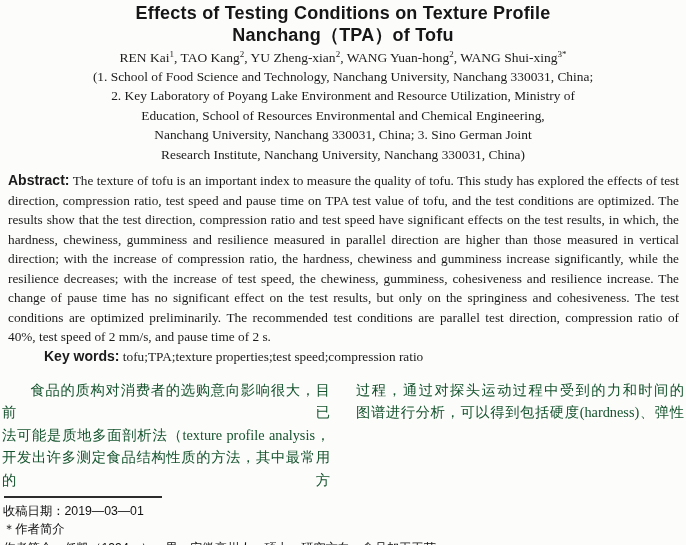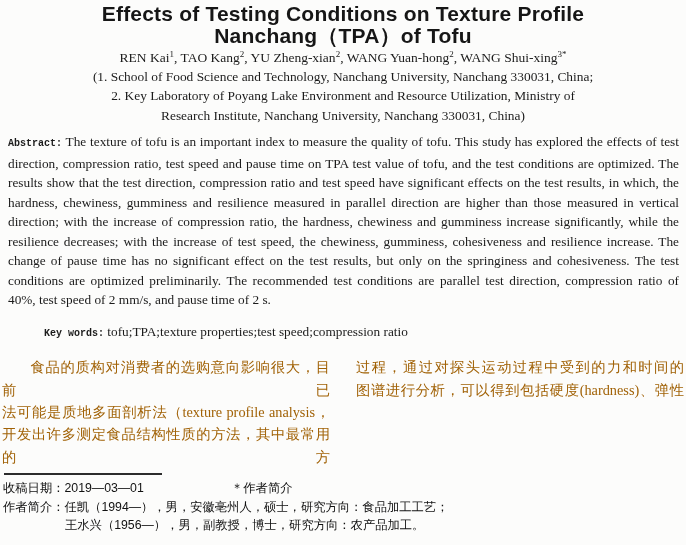--- a/index.html
+++ b/index.html
@@ -6,54 +6,54 @@
   body {
     width:686px; height:545px; overflow:hidden;
     background:#fcfcfb; color:#1b1b1b;
     font-family:"Liberation Serif","DejaVu Serif",serif;
   }
   .page { position:relative; width:686px; height:545px; }
 
   .title {
     padding-top:3px; text-align:center;
     font-family:"Liberation Sans","DejaVu Sans",sans-serif;
-    font-weight:700; font-size:21px; line-height:21.5px; color:#161616;
+    font-weight:700; font-size:18px; line-height:21.5px; color:#161616;
     letter-spacing:.2px;
   }
   .authors {
     margin-top:3px; text-align:center;
     font-size:13.5px; line-height:18px; white-space:nowrap;
   }
   .authors sup, .cn-sup { font-size:9px; vertical-align:super; line-height:0; }
   .affiliations { text-align:center; font-size:13.4px; line-height:19.4px; }
 
   .abstract-block {
     margin:7px 7px 0 8px; font-size:13.3px; line-height:19.5px;
     text-align:justify;
   }
   .label-bold {
-    font-family:Liberation Mono, monospace;
-    font-weight:700; font-size:10px;
+    font-family:Liberation Sans, sans-serif;
+    font-weight:700; font-size:14px;
   }
-  .keywords { margin:12px 7px 0 8px; font-size:13.3px; line-height:19.5px;padding-left:36px; }
+  .keywords { margin:0 7px 0 8px; font-size:13.3px; line-height:19.5px;padding-left:36px; }
 
   .columns {
     margin:13px 2px 0 2px; display:flex; gap:26px;
-    font-size:14.3px; line-height:22.4px; color:#a16207;
+    font-size:14.3px; line-height:22.4px; color:#14532d;
   }
   .col { width:328px; }
   .cn-line { text-align:justify; text-align-last:justify; }
   .cn-line.first-indent { text-indent:2em; }
 
   .footnote { margin-top:5px; margin-left:3px;
     font-family:"Liberation Sans","DejaVu Sans",sans-serif;
     font-size:12.3px; line-height:18.4px; color:#111;
   }
   .fn-rule { width:158px; border:none; border-top:2px solid #2c2c2c; margin:0 0 4px 1px; }
-  .fn-row { display:flex; }
+  .fn-row { display:flex;flex-direction:column; }
   .fn-received { width:228px; }
   .fn-bio2 { padding-left:62px; }
 </style>
 </head>
 <body>
 
 <div class="page">
 
   <div class="title">
     <div>Effects of Testing Conditions on Texture Profile</div>
@@ -64,20 +64,22 @@
     <span>REN Kai</span><sup>1</sup><span>, </span>
     <span>TAO Kang</span><sup>2</sup><span>, </span>
     <span>YU Zheng-xian</span><sup>2</sup><span>, </span>
     <span>WANG Yuan-hong</span><sup>2</sup><span>, </span>
     <span>WANG Shui-xing</span><sup>3*</sup>
   </div>
 
   <div class="affiliations">
     <div>(1. School of Food Science and Technology, Nanchang University, Nanchang 330031, China;</div>
     <div>2. Key Laboratory of Poyang Lake Environment and Resource Utilization, Ministry of</div>
+    <div>Education, School of Resources Environmental and Chemical Engineering,</div>
+    <div>Nanchang University, Nanchang 330031, China; 3. Sino German Joint</div>
     <div>Research Institute, Nanchang University, Nanchang 330031, China)</div>
   </div>
 
   <div class="abstract-block">
     <span class="label-bold">Abstract:</span>
     <span>The texture of tofu is an important index to measure the quality of tofu. This study has explored the effects of test direction, compression ratio, test speed and pause time on TPA test value of tofu, and the test conditions are optimized. The results show that the test direction, compression ratio and test speed have significant effects on the test results, in which, the hardness, chewiness, gumminess and resilience measured in parallel direction are higher than those measured in vertical direction; with the increase of compression ratio, the hardness, chewiness and gumminess increase significantly, while the resilience decreases; with the increase of test speed, the chewiness, gumminess, cohesiveness and resilience increase. The change of pause time has no significant effect on the test results, but only on the springiness and cohesiveness. The test conditions are optimized preliminarily. The recommended test conditions are parallel test direction, compression ratio of 40%, test speed of 2 mm/s, and pause time of 2 s.</span>
   </div>
 
   <div class="keywords">
     <span class="label-bold">Key words:</span>

